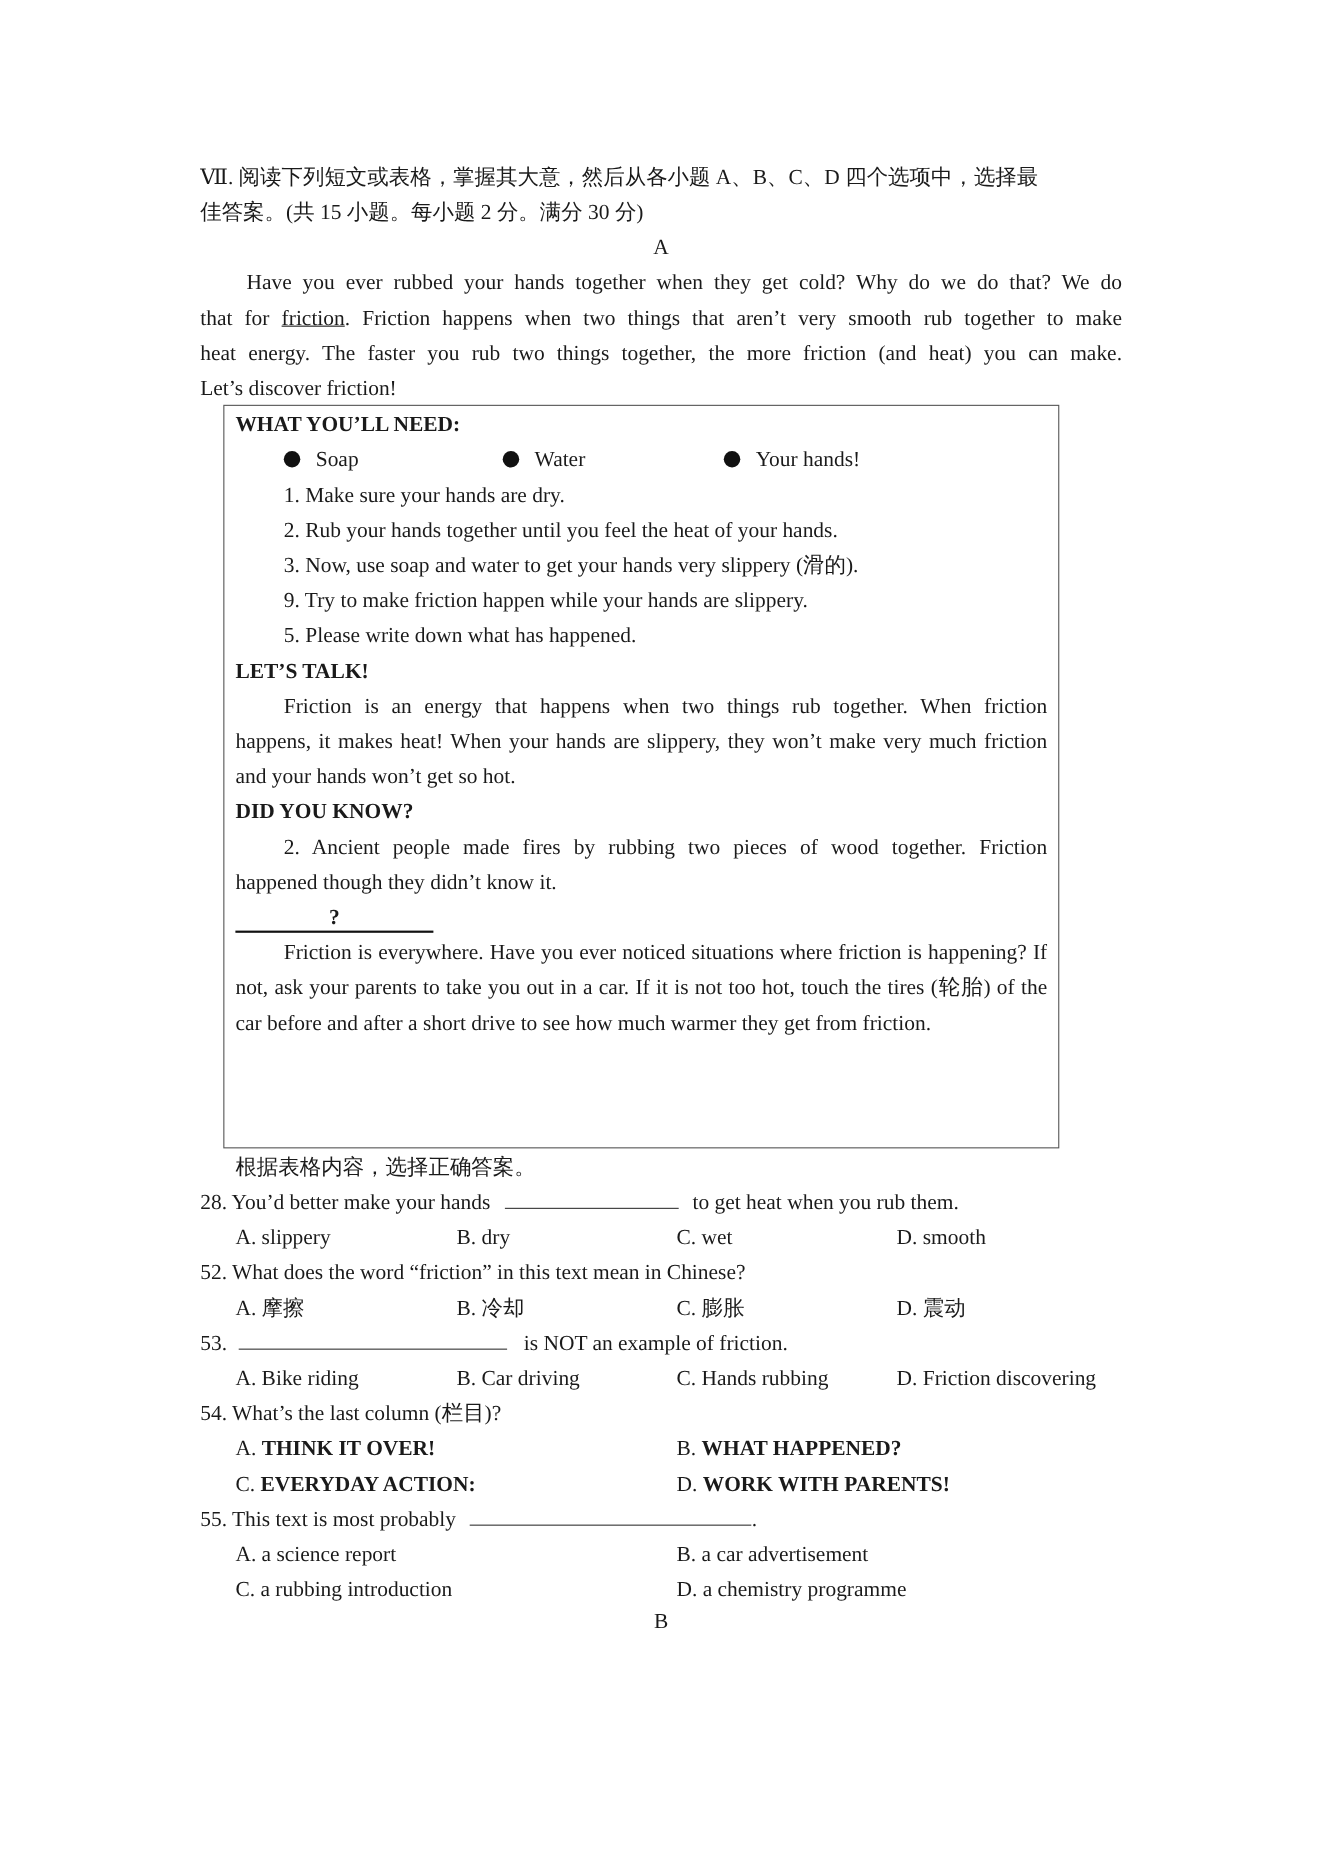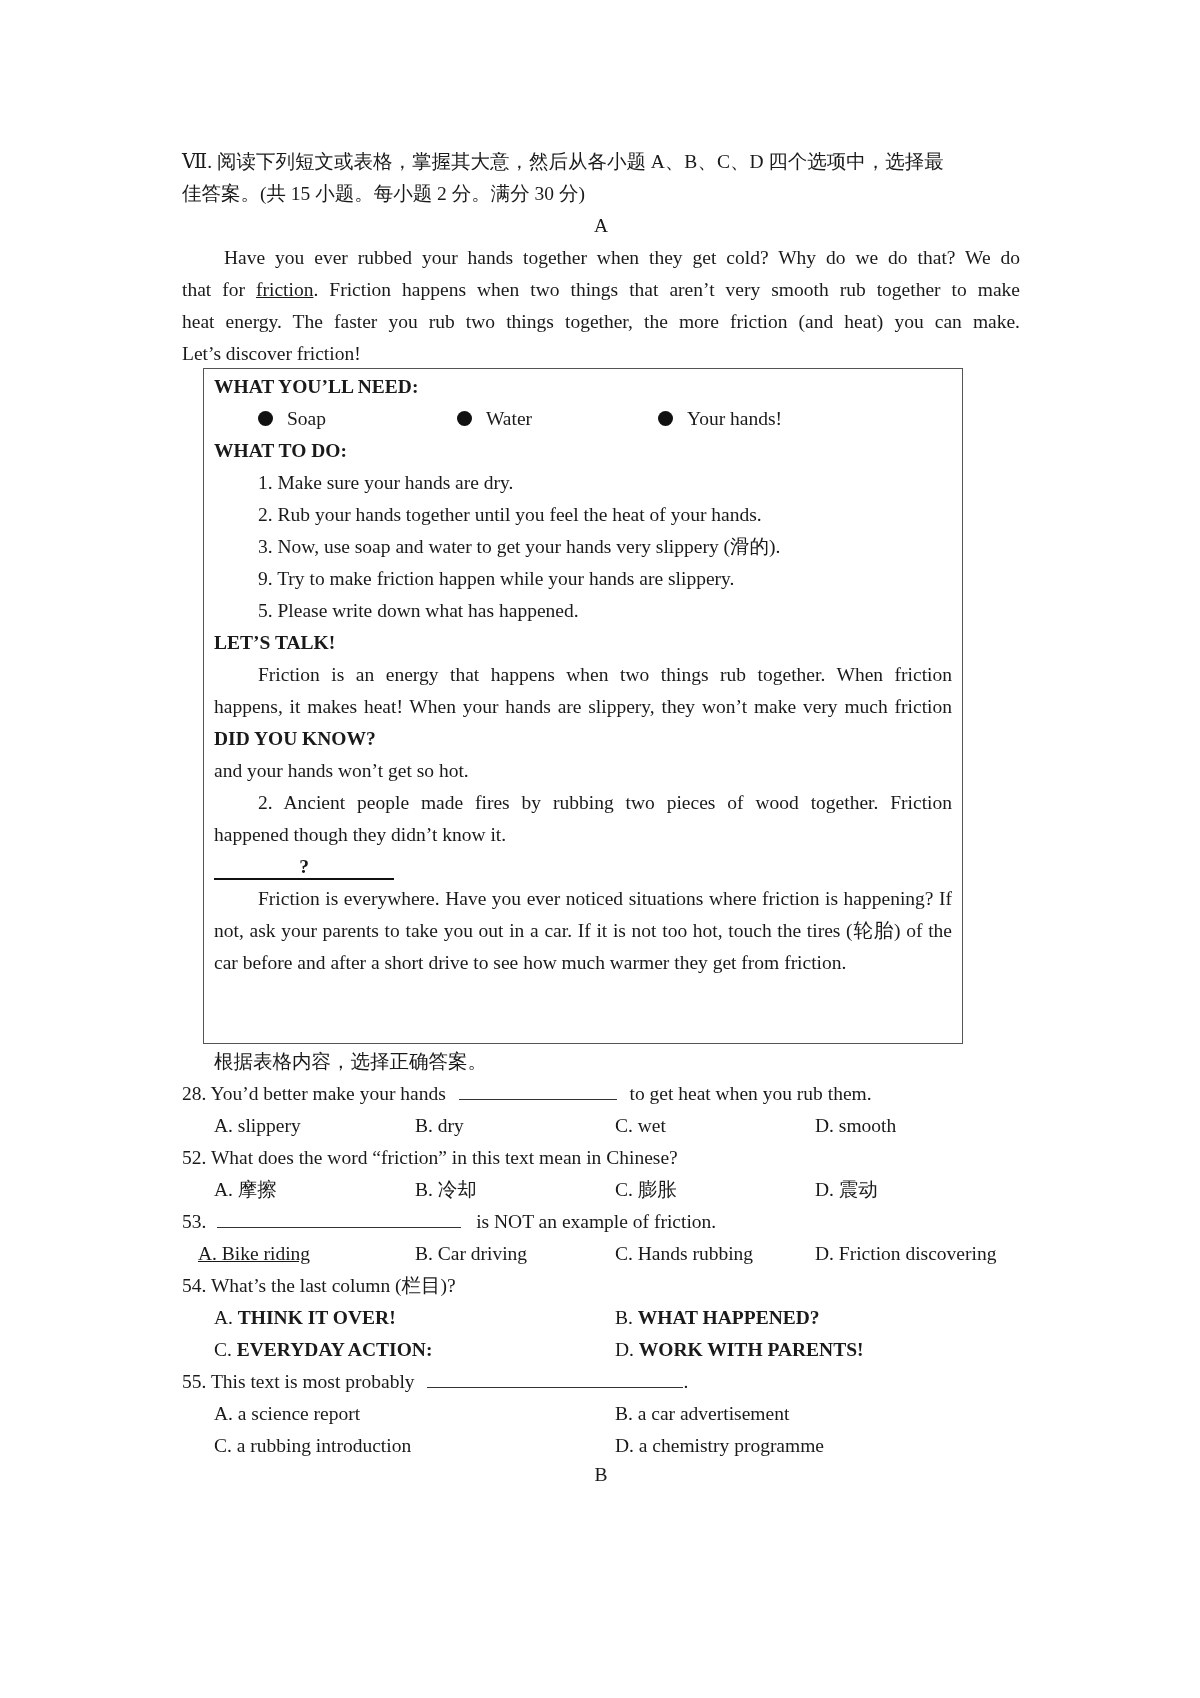--- a/index.html
+++ b/index.html
@@ -112,33 +112,32 @@
 
   <div class="box">
     <div class="box-inner">
       <div class="line bold">WHAT YOU’LL NEED:</div>
       <div class="needs-row">
         <span class="need-item" style="left:44px;"><span class="bullet"></span><span>Soap</span></span>
         <span class="need-item" style="left:243px;"><span class="bullet"></span><span>Water</span></span>
         <span class="need-item" style="left:444px;"><span class="bullet"></span><span>Your hands!</span></span>
       </div>
 
-      <div class="line bold">WHAT TO DO:</div>
       <div class="step">1. Make sure your hands are dry.</div>
       <div class="step">2. Rub your hands together until you feel the heat of your hands.</div>
       <div class="step">3. Now, use soap and water to get your hands very slippery (滑的).</div>
       <div class="step">9. Try to make friction happen while your hands are slippery.</div>
       <div class="step">5. Please write down what has happened.</div>
 
       <div class="line bold">LET’S TALK!</div>
       <div class="justify-line" style="padding-left:44px;">Friction is an energy that happens when two things rub together. When friction</div>
       <div class="justify-line">happens, it makes heat! When your hands are slippery, they won’t make very much friction</div>
+      <div class="line">and your hands won’t get so hot.</div>
+
       <div class="line bold">DID YOU KNOW?</div>
-
-      <div class="line">and your hands won’t get so hot.</div>
       <div class="justify-line" style="padding-left:44px;">2. Ancient people made fires by rubbing two pieces of wood together. Friction</div>
       <div class="line">happened though they didn’t know it.</div>
 
       <div class="line"><span class="title-blank">?</span></div>
       <div class="justify-line" style="padding-left:44px;">Friction is everywhere. Have you ever noticed situations where friction is happening? If</div>
       <div class="justify-line">not, ask your parents to take you out in a car. If it is not too hot, touch the tires (轮胎) of the</div>
       <div class="line">car before and after a short drive to see how much warmer they get from friction.</div>
     </div>
   </div>
 
@@ -168,21 +167,21 @@
       <span class="opt" style="left:433px;">C.  膨胀</span>
       <span class="opt" style="left:633px;">D.  震动</span>
     </div>
 
     <div class="q-line">
       <span>53.</span>
       <span class="blank" style="width:244px; margin:0 10px 0 6px;"></span>
       <span>is NOT an example of friction.</span>
     </div>
     <div class="opt-row">
-      <span class="opt" style="left:16px;text-decoration:underline;">A. Bike riding</span>
+      <span class="opt" style="left:32px;">A. Bike riding</span>
       <span class="opt" style="left:233px;">B. Car driving</span>
       <span class="opt" style="left:433px;">C. Hands rubbing</span>
       <span class="opt" style="left:633px;">D. Friction discovering</span>
     </div>
 
     <div class="q-line">
       <span>54.</span>
       <span>What’s the last column (栏目)?</span>
     </div>
     <div class="opt-row">

